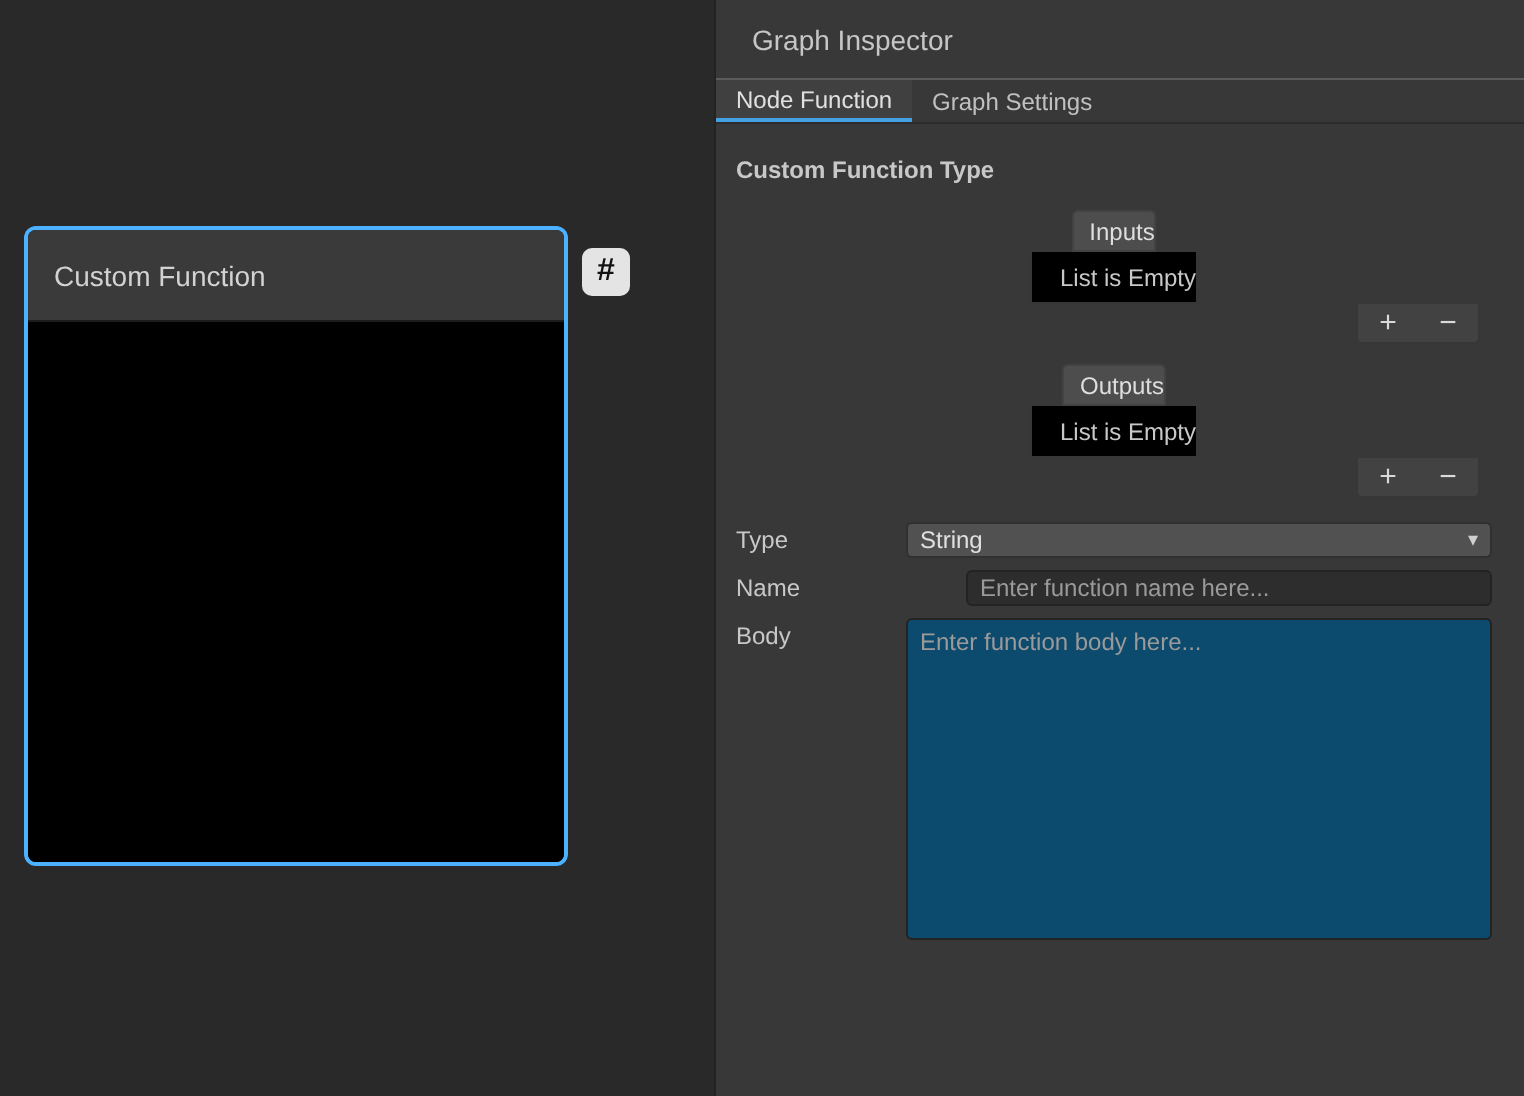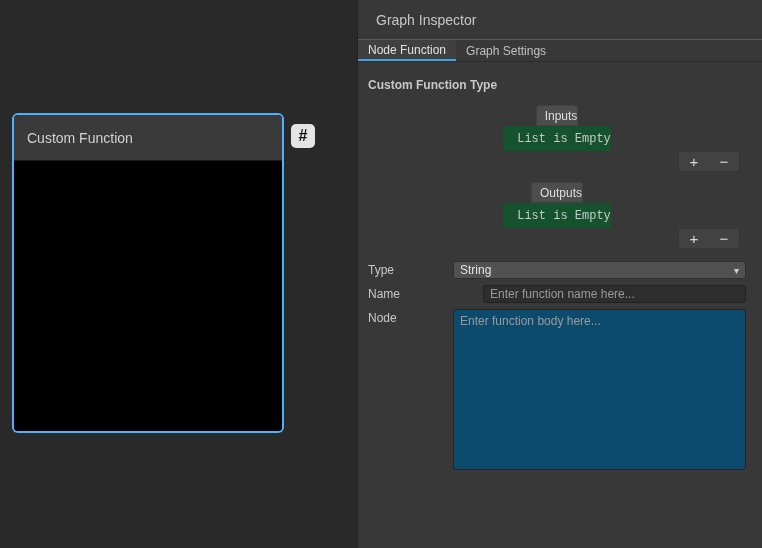--- a/index.html
+++ b/index.html
@@ -96,28 +96,27 @@
     background: #4d4d4d;
     border: 1px solid #424242;
     border-radius: 3px 3px 0 0;
     display: flex; align-items: center;
     padding-left: 8px;
     font-size: 12px; color: #dedede;
     box-sizing: border-box;
   }
   .list-row {
     height: 26px;
-    background: #14532d;
+    background: #000000;
     border: 1px solid #373737;
     border-top: none;
     display: flex; align-items: center;
     padding-left: 14px;
     font-size: 12px; color: #c8c8c8;
     box-sizing: border-box;
-    font-family: Liberation Mono, monospace;
   }
   .list-footer {
     height: 20px; width: 62px;
     margin-left: auto; margin-right: 6px;
     background: #424242;
     border: 1px solid #373737;
     border-top: none;
     border-radius: 0 0 3px 3px;
     display: flex; align-items: center; justify-content: space-around;
     box-sizing: border-box;
@@ -233,18 +232,18 @@
           <span class="arrow">▾</span>
         </div>
       </div>
 
       <div class="field-row">
         <div class="field-label">Name</div>
         <input class="text-field" type="text" placeholder="Enter function name here..." style="">
       </div>
 
       <div class="field-row">
-        <div class="field-label">Node</div>
+        <div class="field-label">Body</div>
         <textarea class="text-area" placeholder="Enter function body here..." style=""></textarea>
       </div>
     </div>
   </div>
 </div>
 
 </body></html>

